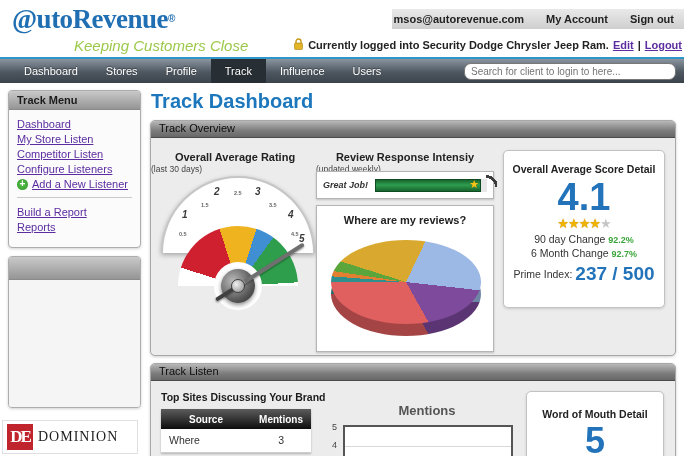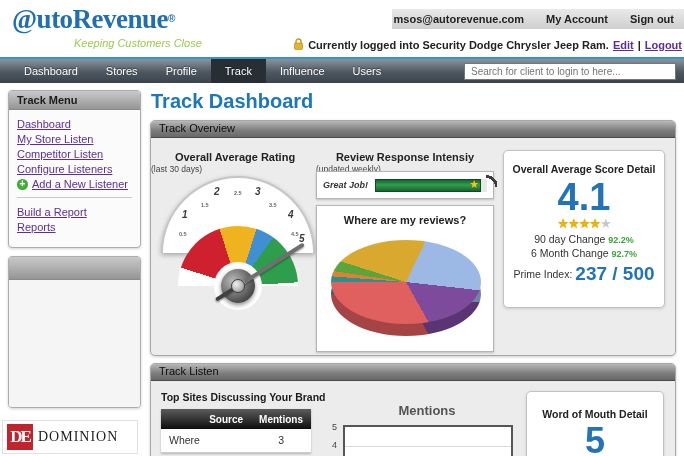--- a/index.html
+++ b/index.html
@@ -4,41 +4,41 @@
 <style>
   * { margin:0; padding:0; box-sizing:border-box; }
   html,body { background:#fff; }
   body { font-family:"Liberation Sans", sans-serif; }
   .page { position:relative; width:684px; height:456px; overflow:hidden; background:#fff; }
 
   
   .logo { position:absolute; left:12px; top:4px; }
   .logo-text { font-family:"Liberation Serif", serif; font-weight:bold; font-size:27px; color:#1f6fb2; letter-spacing:-0.5px; }
   .logo-reg { font-size:10px; vertical-align:super; color:#1f6fb2; font-weight:bold; }
-  .logo-tagline { position:absolute; left:62px; top:33px; font-size:11px; font-style:italic; color:#9cc94a; white-space:nowrap; }
+  .logo-tagline { position:absolute; left:62px; top:33px; font-size:15px; font-style:italic; color:#9cc94a; white-space:nowrap; }
 
   .account-bar { position:absolute; right:0; top:9px; width:292px; height:20px;
     background:linear-gradient(#e9e9e9,#cfcfcf); display:flex; align-items:center;
     justify-content:flex-end; gap:22px; padding-right:10px; }
   .account-bar span { font-size:11px; font-weight:bold; color:#222; white-space:nowrap; cursor:default; }
 
   .login-status { position:absolute; right:2px; top:38px; display:flex; align-items:center; gap:4px;
     font-size:11px; font-weight:bold; color:#222; white-space:nowrap; }
   .login-status a { color:#5b2da0; text-decoration:underline; cursor:pointer; }
   .lock-icon { display:inline-block; width:11px; height:13px; position:relative; }
 
   
   .navbar { position:absolute; left:0; top:57px; width:684px; height:26px;
     background:linear-gradient(#8a95a0,#4e5760 55%,#3b434b); border-top:2px solid #2e96c8; }
   .nav-items { display:flex; height:100%; padding-left:10px; }
   .nav-item { padding:0 14px; line-height:24px; font-size:11px; color:#fff; cursor:pointer;
     text-shadow:0 -1px 1px rgba(0,0,0,.4); }
   .nav-item.active { background:#272e34; }
   .nav-search { position:absolute; right:8px; top:4px; width:212px; height:17px;
-    border:1px solid #777; border-radius:0; font-size:10px; padding:0 6px;
+    border:1px solid #777; border-radius:7px; font-size:10px; padding:0 6px;
     font-family:"Liberation Sans", sans-serif; color:#333; }
 
   
   .side-box { position:absolute; left:8px; width:133px; border:1px solid #adadad; border-radius:4px;
     overflow:hidden; box-shadow:0 1px 3px rgba(0,0,0,.18); background:#fbfbfb; }
   .side-box-header { height:19px; background:linear-gradient(#c9c9c9,#959595); border-bottom:1px solid #8a8a8a;
     font-size:11px; font-weight:bold; color:#1c1c1c; padding:3px 8px 0; }
   .menu-box { top:90px; height:158px; }
   .menu-body { padding:8px 8px 6px; }
   .menu-link { display:block; font-size:11px; color:#5b2da0; text-decoration:underline; margin-bottom:3px; cursor:pointer; }
@@ -129,21 +129,21 @@
   .score-row { margin-top:2px; font-size:10.5px; color:#333; }
   .pct { color:#3aa53a; font-weight:bold; font-size:9px; }
   .prime-row { margin-top:4px; font-size:10.5px; color:#333; }
   .prime-value { color:#2273ba; font-weight:bold; font-size:19px; vertical-align:-2px; }
 
   
   .topsites-title { position:absolute; left:10px; top:10px; font-size:10.5px; font-weight:bold; color:#1a1a1a; }
   .sites-table { position:absolute; left:10px; top:28px; width:150px; border-collapse:collapse;
     box-shadow:0 1px 2px rgba(0,0,0,.25); }
   .sites-table th { background:linear-gradient(#5c5c5c,#0d0d0d); color:#fff; font-size:10px; font-weight:bold;
-    height:20px; text-align:right; padding:0 8px; }
+    height:20px; text-align:center; padding:0 8px; }
   .sites-table th.num, .sites-table td.num { text-align:center; width:58px; }
   .sites-table td { background:#fff; border-bottom:1px solid #ccc; font-size:10.5px; color:#333;
     height:23px; padding:0 8px; }
 
   .mentions-title { position:absolute; left:190px; top:22px; width:172px; text-align:center;
     font-size:13px; font-weight:bold; color:#555; }
   .mentions-chart { position:absolute; left:192px; top:44px; width:170px; height:70px; background:#fff;
     border:2px solid #555; }
   .mentions-grid { position:absolute; left:0; top:19px; width:100%; height:1px; background:#d9d9d9; }
   .ytick { position:absolute; font-size:9px; color:#444; }

